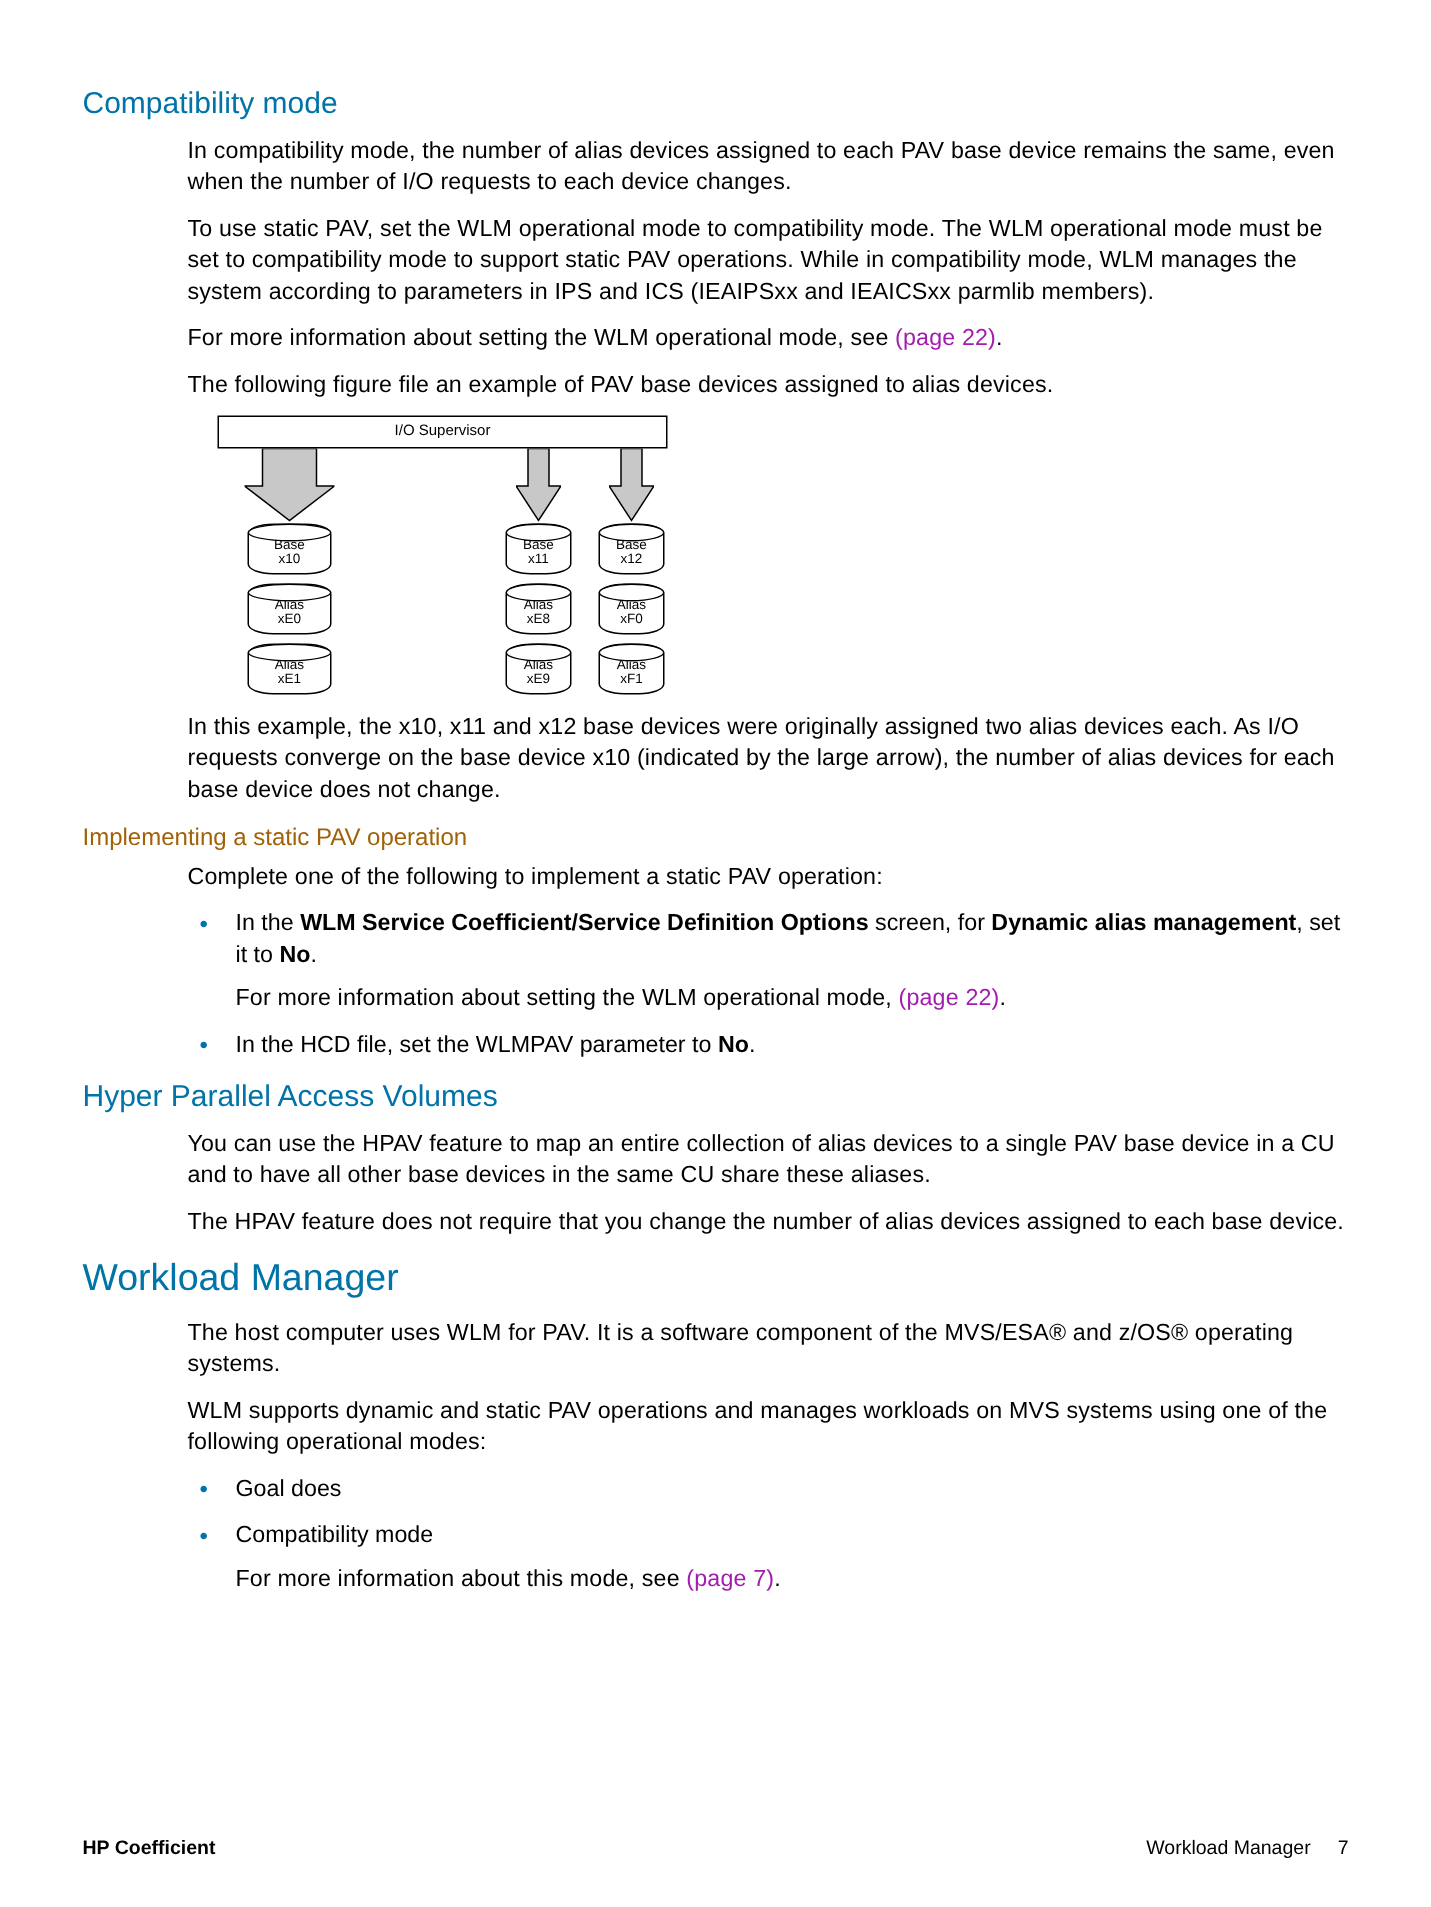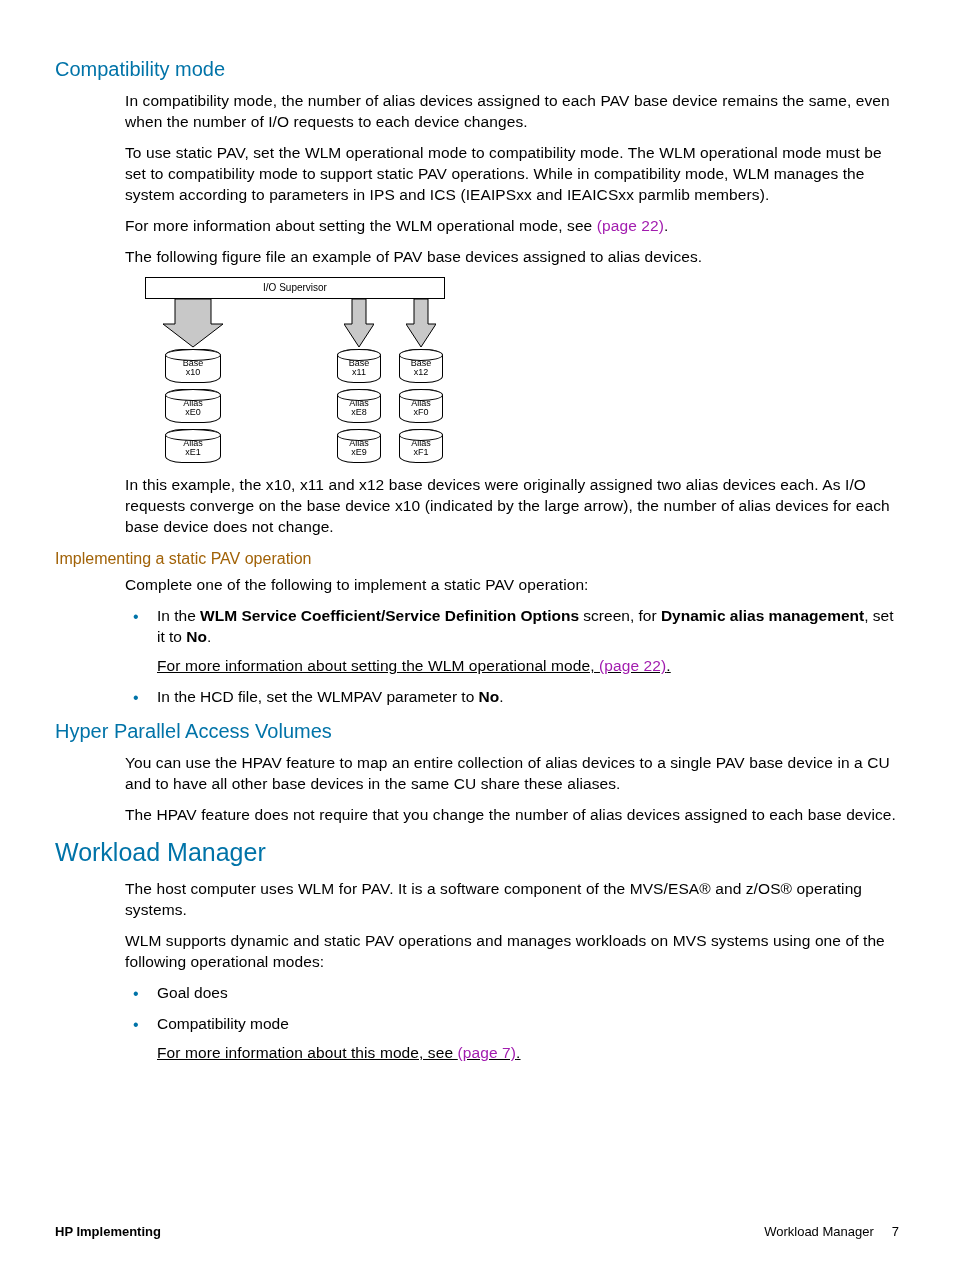--- a/index.html
+++ b/index.html
@@ -48,21 +48,21 @@
   ul.bullets { list-style: none; margin-left: 0; padding-left: 0; }
   ul.bullets > li { position: relative; padding-left: 32px; margin-bottom: 10px; font-family: "Segoe UI Light","Arial Narrow", Arial, sans-serif; font-size:15.5px; font-stretch: condensed;}
   ul.bullets > li::before {
     content: "•";
     position: absolute;
     left: 8px;
     top: 0;
     color: #0073a8;
     font-size: 16px;
   }
-  ul.bullets > li p { margin-top: 8px; margin-bottom: 8px; text-decoration: underline;}
+  ul.bullets > li p { margin-top: 8px; margin-bottom: 8px;}
   .footer {
     position: absolute;
     left: 55px; right: 55px; bottom: 30px;
     display: flex; justify-content: space-between;
     font-size: 13px;
     font-family: "Segoe UI Light","Arial Narrow", Arial, sans-serif;
     font-stretch: condensed;
   }
   .footer .left { font-weight: 700; }
   .footer .right { }
@@ -230,17 +230,17 @@
     <li>
       <span>Compatibility mode</span>
       <p>
         <span>For more information about this mode, see </span><span class="link">(page 7)</span><span>.</span>
       </p>
     </li>
   </ul>
 </div>
 
 <div class="footer">
-  <div class="left">HP Implementing</div>
+  <div class="left">HP Coefficient</div>
   <div class="right">
     <span>Workload Manager</span><span class="pagenum">7</span>
   </div>
 </div>
 
 </body></html>

